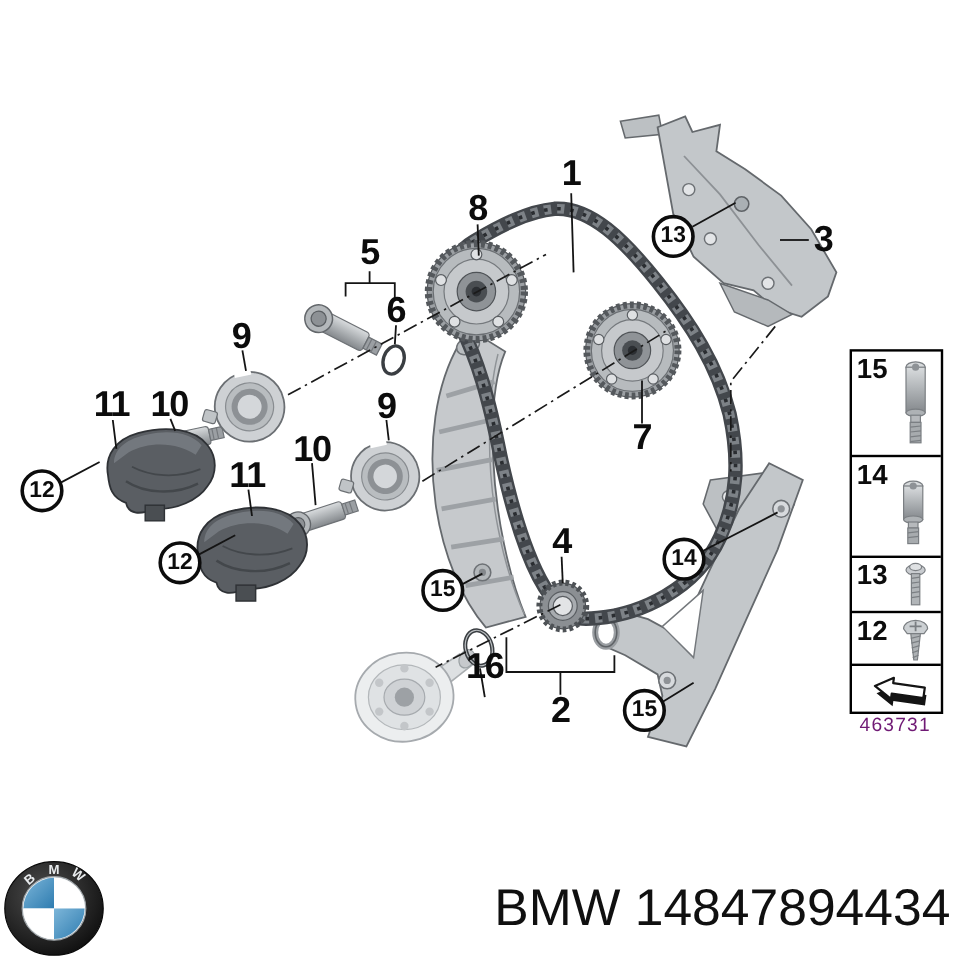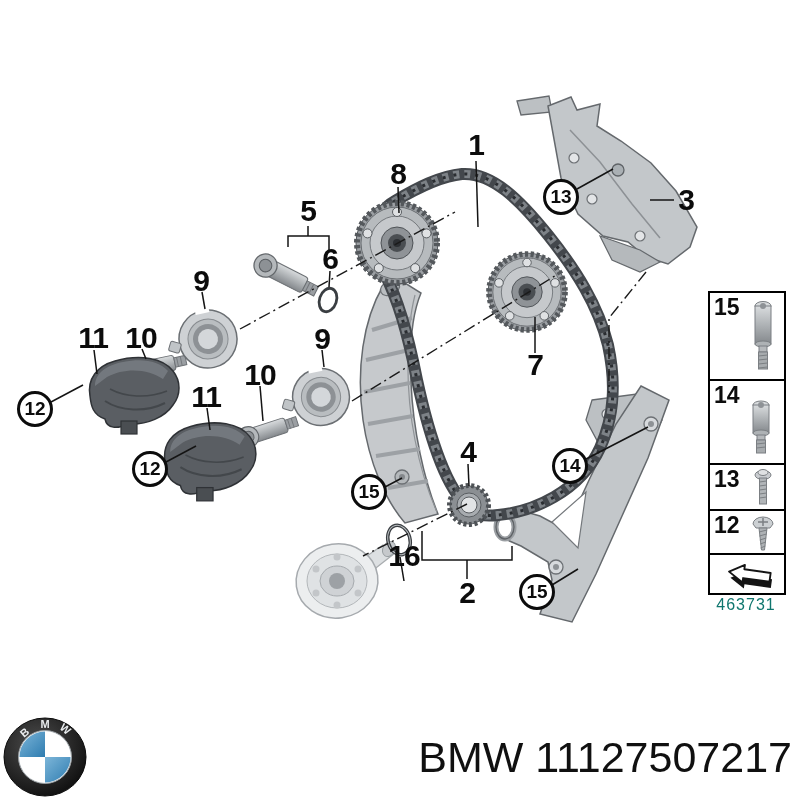--- a/index.html
+++ b/index.html
@@ -11,21 +11,21 @@
   .coc{position:absolute;transform:translate(-50%,-50%);width:30px;height:30px;border:3px solid #0c0c0c;
        border-radius:50%;background:#ffffff;display:flex;align-items:center;justify-content:center;
        font:700 19px "Liberation Sans",sans-serif;color:#0c0c0c;}
   .legend{position:absolute;left:708px;top:291px;width:78px;height:304px;border:2px solid #000;
           background:#fff;box-sizing:border-box;display:flex;flex-direction:column;}
   .lcell{position:relative;box-sizing:border-box;}
   .lcell + .lcell{border-top:2px solid #000;}
   .lnum{position:absolute;left:4px;top:1px;font:700 23px "Liberation Sans",sans-serif;color:#0c0c0c;}
   .licon{position:absolute;}
   .dwg{position:absolute;left:700px;top:596px;width:92px;text-align:center;
-       font:400 16px "Liberation Sans",sans-serif;color:#0f766e;letter-spacing:1px;}
+       font:400 16px "Liberation Sans",sans-serif;color:#701a75;letter-spacing:1px;}
   .pn{position:absolute;left:0;top:733px;width:792px;text-align:right;
       font:400 43px "Liberation Sans",sans-serif;color:#101010;white-space:nowrap;}
   .logo{position:absolute;left:2px;top:716px;}
 </style>
 </head>
 <body>
 
 <div id="stage">
 
   <svg id="partsvg" width="800" height="800" viewBox="0 0 800 800">
@@ -352,14 +352,14 @@
     <circle cx="43" cy="41" r="26.5" fill="#f4f6f7" stroke="#9aa0a4" stroke-width="1"></circle>
     <path d="M43,15.5 A25.5,25.5 0 0 1 68.5,41 L43,41 Z" fill="#ffffff"></path>
     <path d="M17.5,41 A25.5,25.5 0 0 1 43,15.5 L43,41 Z" fill="url(#blueG)"></path>
     <path d="M68.5,41 A25.5,25.5 0 0 1 43,66.5 L43,41 Z" fill="url(#blueG)"></path>
     <path d="M43,66.5 A25.5,25.5 0 0 1 17.5,41 L43,41 Z" fill="#ffffff"></path>
     <text x="22" y="22" transform="rotate(-40 22 22)" font-family="Liberation Sans, sans-serif" font-size="11" font-weight="700" fill="#e8ebed">B</text>
     <text x="38.5" y="12" font-family="Liberation Sans, sans-serif" font-size="11" font-weight="700" fill="#e8ebed">M</text>
     <text x="56" y="15" transform="rotate(40 60 15)" font-family="Liberation Sans, sans-serif" font-size="11" font-weight="700" fill="#e8ebed">W</text>
   </svg>
 
-  <div class="pn">BMW 11127507217</div>
+  <div class="pn">BMW 14847894434</div>
 </div>
 
 </body></html>

